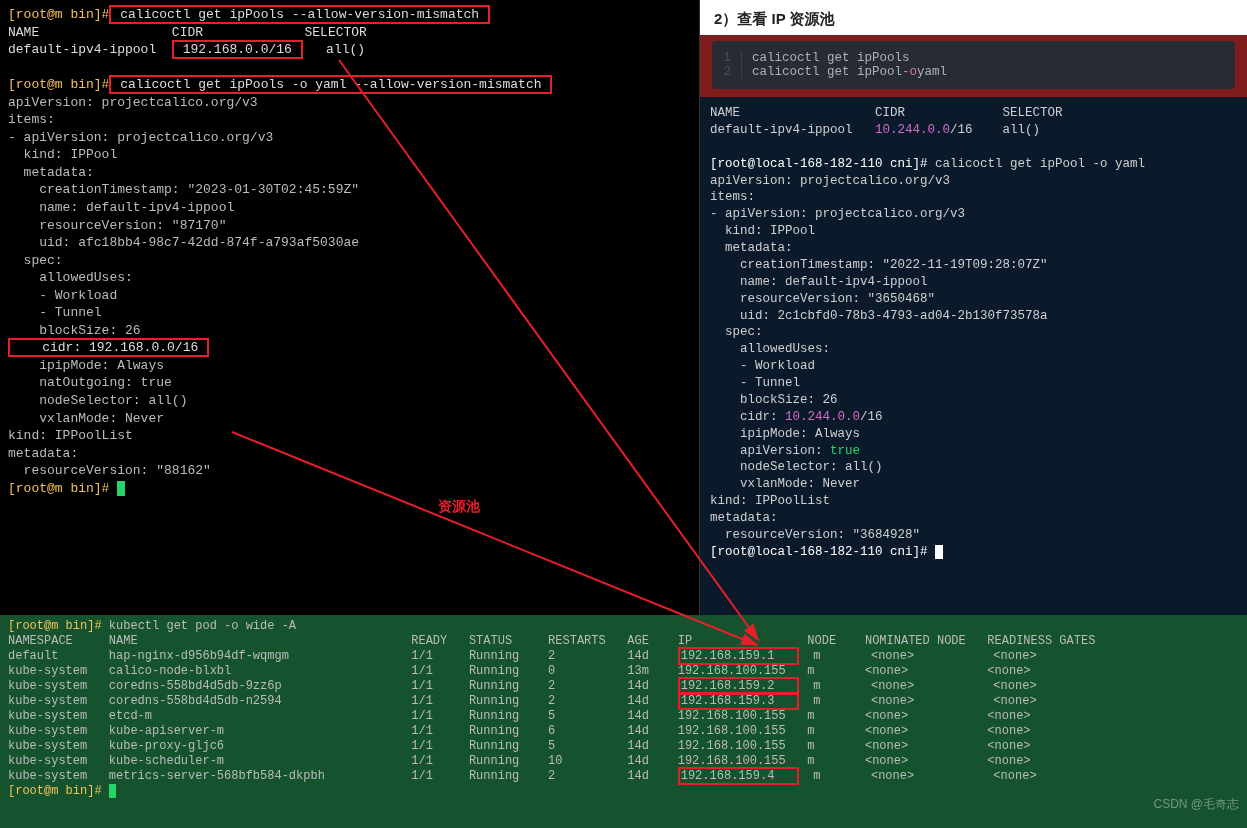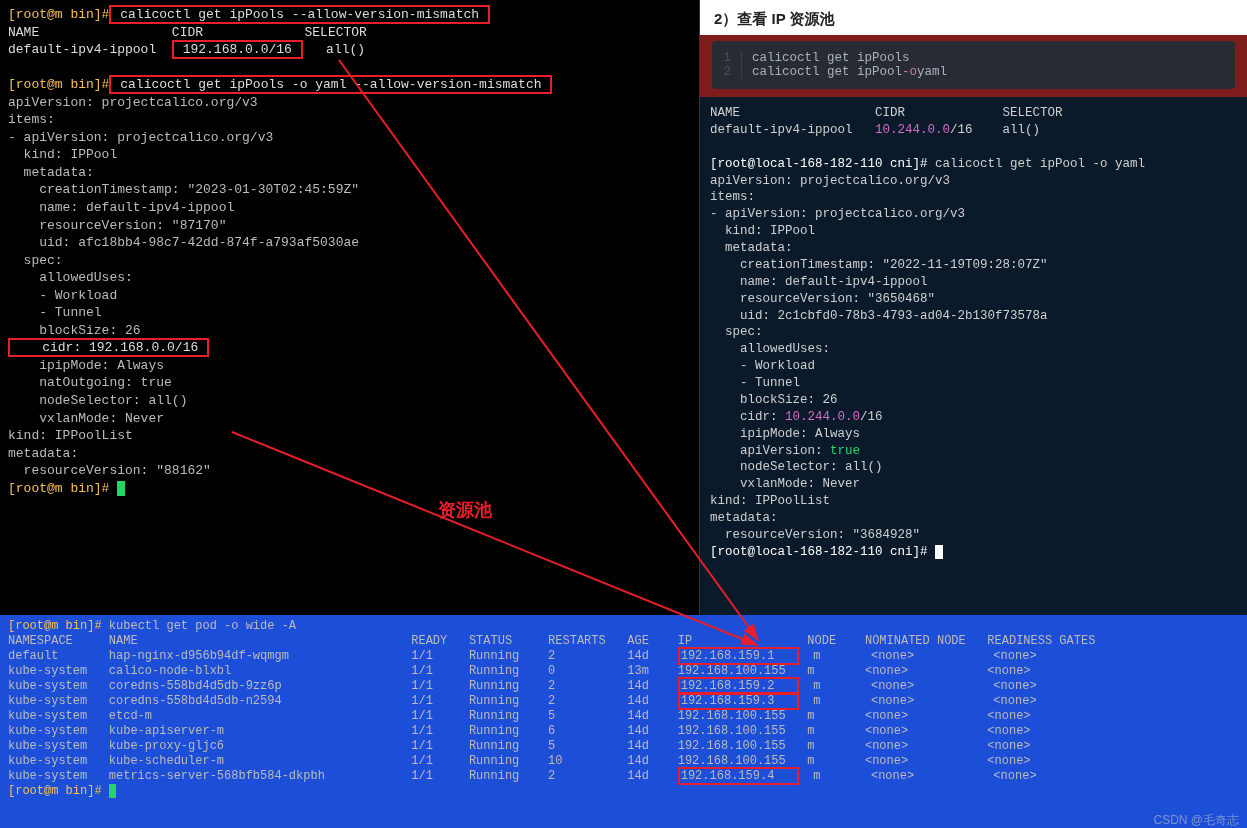--- a/index.html
+++ b/index.html
@@ -68,58 +68,58 @@
     background: #0b1a2b;
     color: #cfcfcf;
     flex: 1;
     padding: 8px 10px;
     line-height: 1.35;
     font-size: 12.5px;
     overflow: hidden;
   }
   .bottom-term {
     grid-column: 1 / 3;
-    background: #1d4ed8;
+    background: #14532d;
     color: #bbb;
     padding: 4px 8px;
     line-height: 1.25;
     font-size: 12px;
     position: relative;
   }
   .prompt { color: #f5c15a; }
   .prompt-right { color: #ffffff; }
   .cidr-mag { color: #d36bc6; }
   .true-grn { color: #24d66a; }
   .gr { color: #bbb; }
   .redbox {
     border: 2px solid #e81f2a;
     padding: 0 1px;
   }
   .red-annot {
     color: #e81f2a;
     font-weight: 700;
     font-family: "SimSun", serif;
-    font-size: 18px;
+    font-size: 14px;
     position: absolute;
   }
   svg.arrows {
     position: absolute;
     top: 0; left: 0;
     width: 1247px;
     height: 828px;
     pointer-events: none;
     z-index: 50;
   }
   .pod-table { white-space: pre; }
   .cursor { background: #24d66a; color: #000; }
   .cursor-wt { background: #fff; }
   .watermark {
     position: absolute;
     right: 8px;
-    bottom: 0;
+    bottom: 16px;
     color: rgba(200,200,200,0.55);
     font-family: sans-serif;
     font-size: 12px;
   }
   .row { white-space: pre; }
   .linebr { height: 1.35em; }
 </style>
 </head>
 <body>
 

